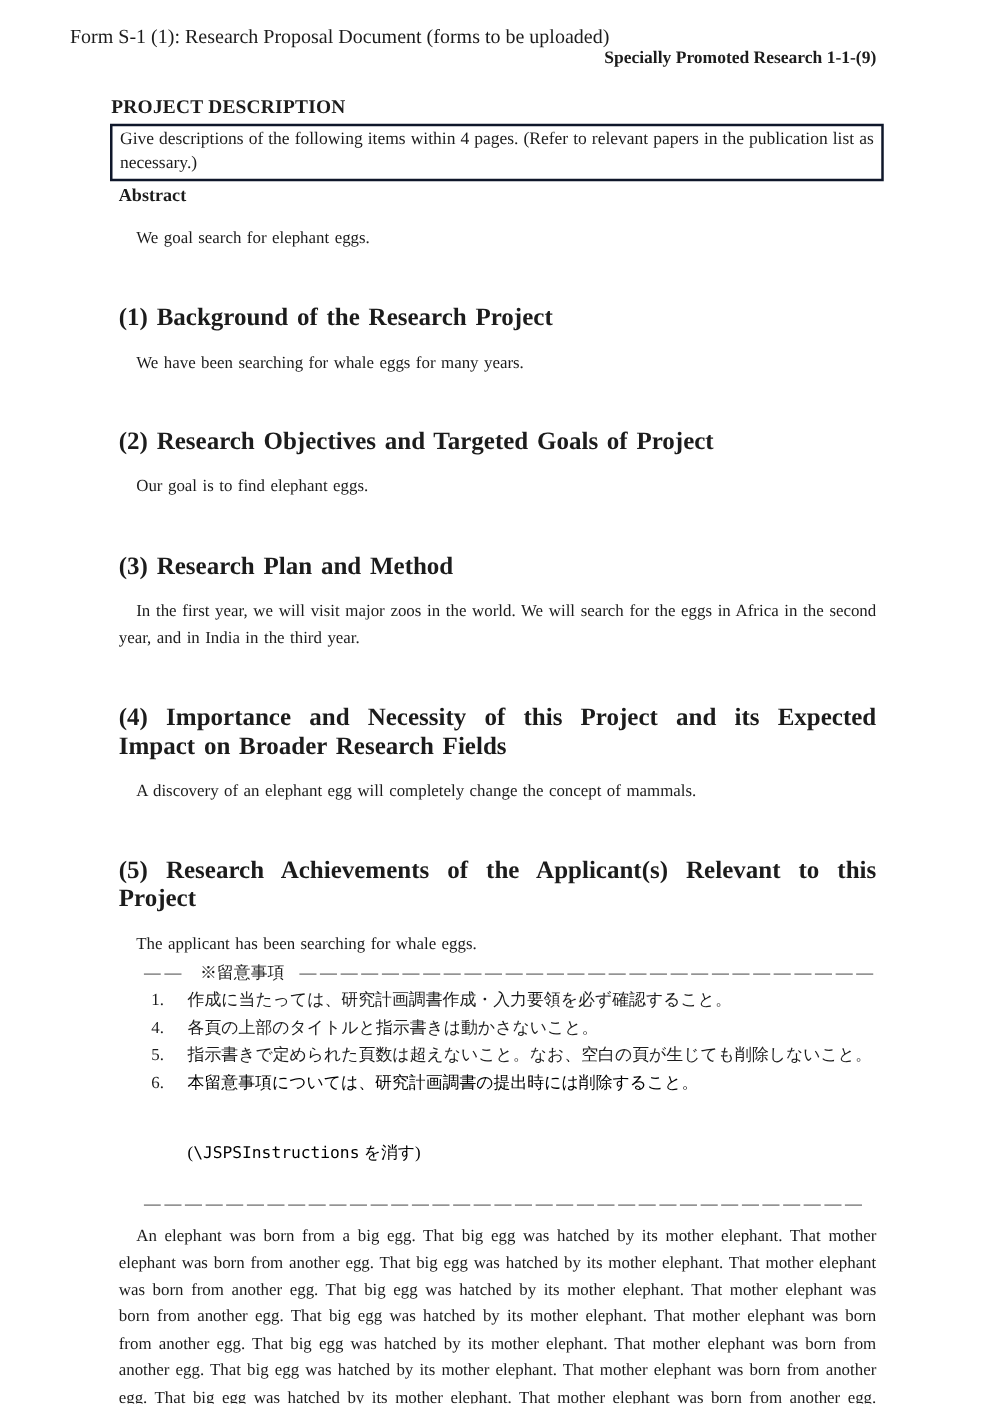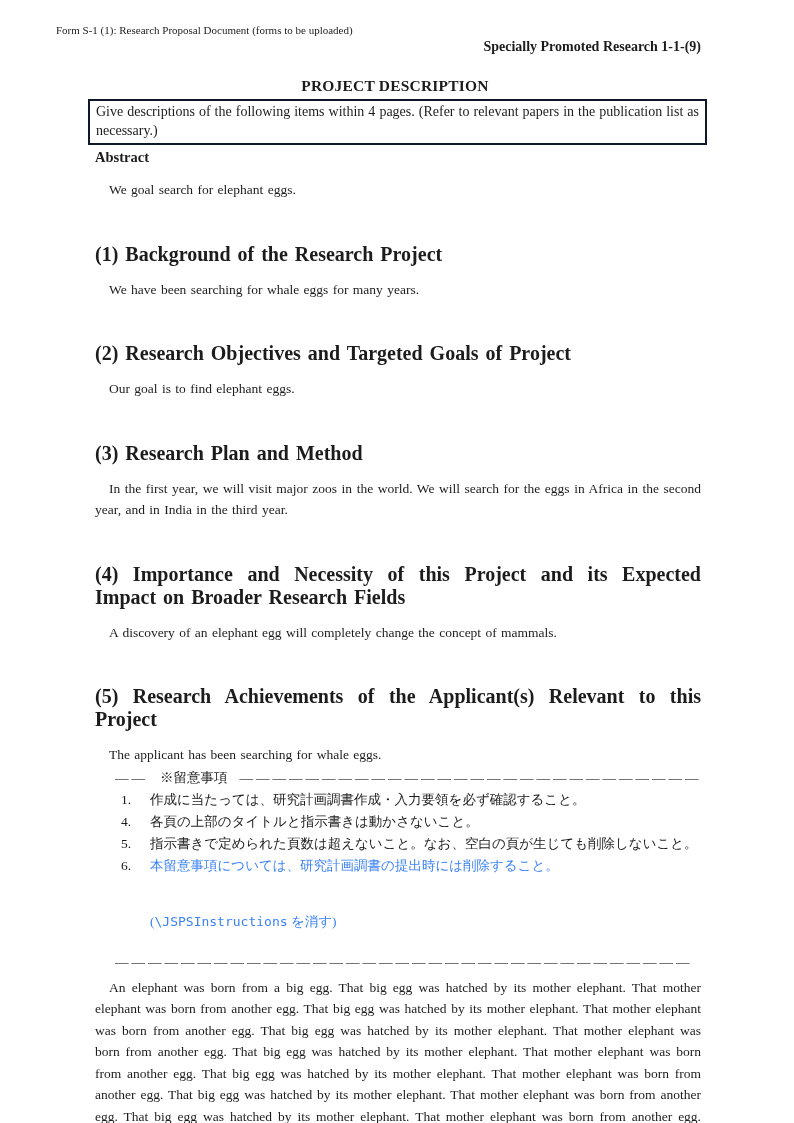--- a/index.html
+++ b/index.html
@@ -8,33 +8,32 @@
     width:794px; height:1123px;
     margin:0 auto;
     background:#ffffff;
     color:#1c1c1c;
     font-family:"Liberation Serif", serif;
     box-sizing:border-box;
     padding:22px 93px 0 95px;
     overflow:hidden;
   }
   .form-label {
-    font-size:11px; line-height:16px;
+    font-size:16px; line-height:16px;
     margin-left:-39px;
   }
   .header-right {
     font-size:14px; font-weight:bold;
     text-align:right;
     margin-top:1px;
   }
   .doc-title {
     font-size:15.5px; font-weight:bold;
     margin:22px 0 0 -6px;
     letter-spacing:0.2px;
-    text-align:center;
   }
   .instruction-box {
     box-sizing:border-box;
     width:calc(100% + 13px);
     margin:4px 0 0 -7px;
     border:2px solid #0f172a;
     padding:1px 6px 3px 6px;
     font-size:14px; line-height:19px;
     text-align:justify;
   }
@@ -57,21 +56,21 @@
   }
   .jp-block {
     font-size:13.5px; line-height:22px;
     margin-top:1px;
   }
   .rule-line { white-space:nowrap; overflow:hidden; margin-left:20px; }
   .dashes { letter-spacing:3px; }
   .rule-label { margin:0 12px; }
   .jp-item { padding-left:26px; }
   .jp-item .num { display:inline-block; width:29px; }
-  .red { color:#3b82f6; }
+  .red { color:#000000; }
   .mono { font-family:"DejaVu Sans Mono", monospace; font-size:13px; }
   .hint-line { padding-left:55px;margin-top:34px; }
   .separator {
     margin:22px 0 0 20px;
     white-space:nowrap; overflow:hidden;
     font-size:13.5px; line-height:14px;
   }
   .last-justify { text-align-last:justify; margin-top:8px; }
 </style>
 </head>

